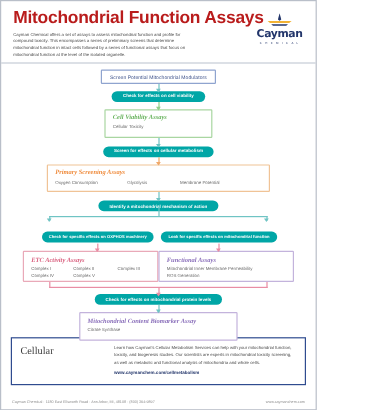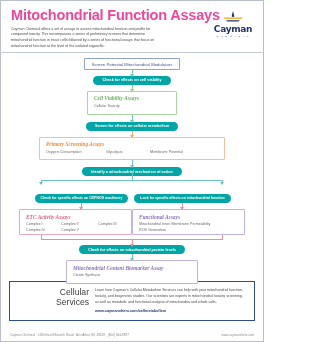--- a/index.html
+++ b/index.html
@@ -22,21 +22,21 @@
   .header{
     position:relative;
     padding:7px 10px 6px 10px;
     border-bottom:1px solid #c6ccd6;
     height:52px;
     box-sizing:border-box;
   }
   .title{
     font-size:14.5px;
     font-weight:bold;
-    color:#ec4899;
+    color:#b91c1c;
     letter-spacing:-0.2px;
     line-height:1;
     margin:0 0 4px 0;
   }
   .intro{
     font-size:3.6px;
     line-height:1.62;
     color:#4a4a4a;
     width:152px;
     margin:0;
@@ -190,22 +190,21 @@
     display:flex;
     padding:5px 7px;
     box-sizing:border-box;
     height:40px;
   }
   .cta-left{
     width:72px;
     font-size:8.6px;
     line-height:1.22;
     color:#3a3a3a;
-    font-family:Liberation Sans, sans-serif;
-    text-align:right;
+    font-family:Liberation Serif, serif;
   }
   .cta-right{
     flex:1;
     padding-left:6px;
     font-size:3.6px;
     line-height:1.72;
     color:#4a4a4a;
   }
   .cta-url{
     color:#23366b;font-weight:bold;margin-top:2.5px;display:block;font-size:3.8px;
@@ -350,21 +349,20 @@
           <span>Citrate Synthase</span>
         </div>
       </div>
     </div>
 
   </div>
 
   <div class="cta">
     <div class="cta-left">
       <div>Cellular</div>
-      <div>Services</div>
     </div>
     <div class="cta-right">
       <span>Learn how Cayman's Cellular Metabolism Services can help with your mitochondrial function, toxicity, and biogenesis studies. Our scientists are experts in mitochondrial toxicity screening, as well as metabolic and functional analysis of mitochondria and whole cells.</span>
       <span class="cta-url">www.caymanchem.com/cellmetabolism</span>
     </div>
   </div>
 
   <div class="footer">
     <span>Cayman Chemical · 1180 East Ellsworth Road · Ann Arbor, MI, 48108 · (800) 364-9897</span>
     <span>www.caymanchem.com</span>

